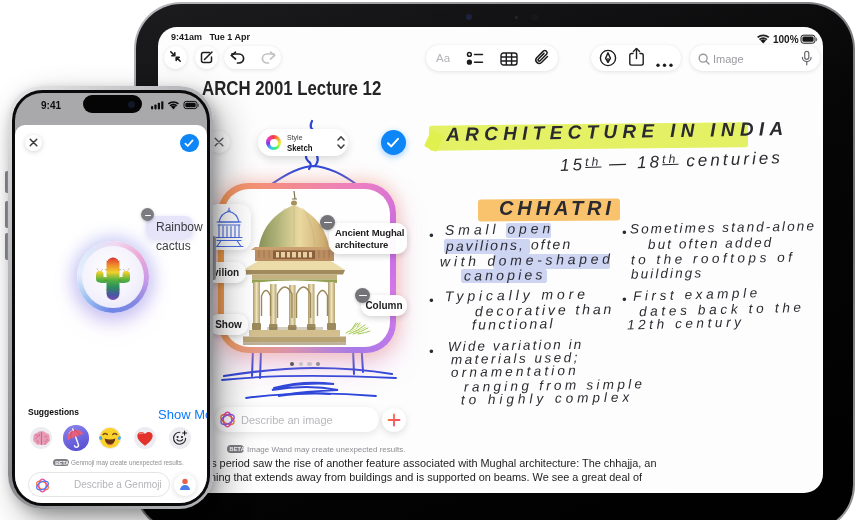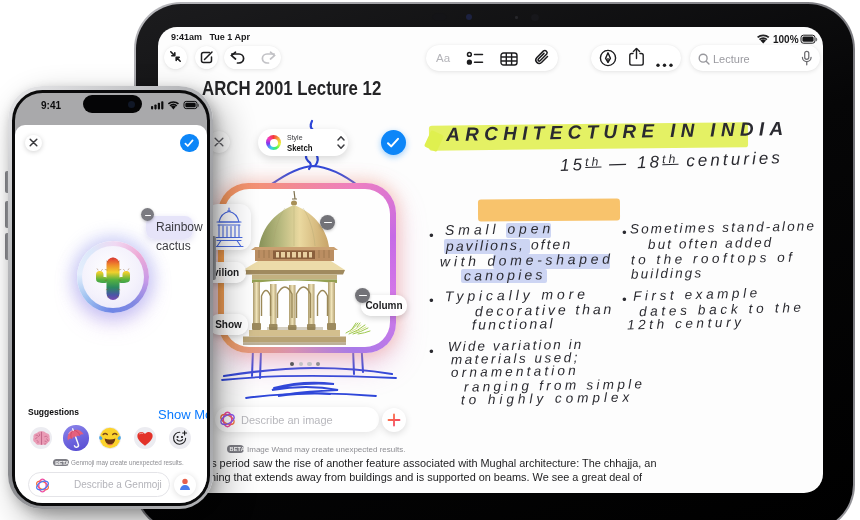--- a/index.html
+++ b/index.html
@@ -147,21 +147,21 @@
           </svg>
         </div>
 
         <div class="wbtn" style="left:690px; top:45px; width:130px; height:26px;"></div>
         <div class="ic" style="left:698px; top:51px;">
           <svg width="12" height="12" viewBox="0 0 14 14" fill="none" stroke="#98989d" stroke-width="1.6" stroke-linecap="round">
             <circle cx="6" cy="6" r="4.6"></circle>
               <path d="M9.5 9.5 L12.8 12.8"></path>
           </svg>
         </div>
-        <div class="abs" style="left:713px; top:52.5px; font-size:11px; color:#9a9aa0;">Lecture</div>
+        <div class="abs" style="left:713px; top:52.5px; font-size:11px; color:#9a9aa0;">Image</div>
         <div class="ic" style="left:801px; top:50px;">
           <svg width="11.5" height="17" viewBox="0 0 13 19" fill="none" stroke="#6a6a6e" stroke-width="1.4" stroke-linecap="round">
             <rect x="4.2" y="1.4" width="4.6" height="9" rx="2.3"></rect>
             <path d="M1.6 8.2 a4.9 4.9 0 0 0 9.8 0"></path>
               <path d="M6.5 13.4 V16.6"></path>
           </svg>
         </div>
 
         <div class="abs" style="left:202px; top:76.5px; font-size:20px; font-weight:bold; color:#242426; letter-spacing:0px; transform:scaleX(0.84); transform-origin:left;">ARCH 2001 Lecture 12</div>
 
@@ -173,20 +173,21 @@
         <div class="hl" style="left:429px; top:124px; width:319px; height:25px; background:#e4f164; transform:rotate(-0.6deg); border-radius:3px;"></div>
         <div class="hl" style="left:427px; top:132px; width:14px; height:18px; background:#dff04f; transform:rotate(25deg); border-radius:2px;"></div>
         <div class="hl" style="left:478px; top:199px; width:142px; height:22px; background:#f8c36c; transform:rotate(-0.4deg); border-radius:3px;"></div>
         <div class="hl" style="left:506px; top:223px; width:45px; height:15px; background:#cdd5f3; border-radius:2px;"></div>
         <div class="hl" style="left:444px; top:239px; width:86px; height:15px; background:#cdd5f3; border-radius:2px;"></div>
         <div class="hl" style="left:493px; top:254px; width:117px; height:15px; background:#cdd5f3; border-radius:2px;"></div>
         <div class="hl" style="left:461px; top:269px; width:86px; height:14px; background:#cdd5f3; border-radius:2px;"></div>
 
         <div class="hw" style="left:446px; top:121px; font-size:19px; letter-spacing:5.3px; transform:rotate(-1deg); font-weight:bold; color:#2a2a30;">ARCHITECTURE IN INDIA</div>
         <div class="hw" style="left:560px; top:152px; font-size:17px; letter-spacing:3.1px; transform:rotate(-2deg); color:#2a2a30;">15<span style="text-decoration:underline; font-size:12px; vertical-align:4px;">th</span> — 18<span style="text-decoration:underline; font-size:12px; vertical-align:4px;">th</span> centuries</div>
+        <div class="hw" style="left:499px; top:197px; font-size:20px; letter-spacing:3.9px; font-weight:bold; color:#2a2a30;">CHHATRI</div>
 
         <div class="hw" style="left:429px; top:228px; font-size:13px;">•</div>
         <div class="hw" style="left:445px; top:221px; font-size:14px; letter-spacing:3.9px; transform:rotate(-1deg);">Small open</div>
         <div class="hw" style="left:446px; top:237px; font-size:14px; letter-spacing:2.05px; transform:rotate(-1deg);">pavilions, often</div>
         <div class="hw" style="left:440px; top:252px; font-size:14px; letter-spacing:3.7px; transform:rotate(-1deg);">with dome-shaped</div>
         <div class="hw" style="left:464px; top:267px; font-size:14px; letter-spacing:3.2px; transform:rotate(-1deg);">canopies</div>
         <div class="hw" style="left:429px; top:293px; font-size:13px;">•</div>
         <div class="hw" style="left:445px; top:287px; font-size:14px; letter-spacing:3.9px; transform:rotate(-1deg);">Typically more</div>
         <div class="hw" style="left:475px; top:302px; font-size:14px; letter-spacing:2.9px; transform:rotate(-1deg);">decorative than</div>
         <div class="hw" style="left:472px; top:316px; font-size:14px; letter-spacing:2.3px; transform:rotate(-1deg);">functional</div>
@@ -318,20 +319,21 @@
         <div class="abs" style="left:287px; top:142px; font-size:9.5px; font-weight:bold; color:#111; transform:scaleX(0.82); transform-origin:left;">Sketch</div>
         <svg class="abs" style="left:336px; top:135px;" width="10" height="15" viewBox="0 0 10 15" fill="none" stroke="#3e3e42" stroke-width="1.5" stroke-linecap="round" stroke-linejoin="round">
             <path d="M2 5 L5 1.8 L8 5"></path>
             <path d="M2 10 L5 13.2 L8 10"></path>
           </svg>
         <div class="abs" style="left:380.5px; top:130px; width:25px; height:25px; border-radius:50%; background:#0d86f8; box-shadow:0 2px 6px rgba(13,134,248,0.4);"></div>
         <svg class="abs" style="left:386px; top:137px;" width="14" height="12" viewBox="0 0 14 12" fill="none" stroke="#fff" stroke-width="2" stroke-linecap="round" stroke-linejoin="round">
             <path d="M2 6.2 L5.2 9.4 L12 1.8"></path>
           </svg>
 
+        <div class="chip" style="left:329px; top:223px; width:78px; height:31px; font-size:9.5px; letter-spacing:-0.1px; line-height:12px; text-align:left; padding-left:6px; justify-content:flex-start; white-space:nowrap;">Ancient Mughal<br>architecture</div>
         <div class="minus" style="left:320px; top:215px;"></div>
         <div class="chip" style="left:194px; top:261.5px; width:52px; height:21px;">Pavilion</div>
         <div class="chip" style="left:209px; top:313.5px; width:39px; height:21px;">Show</div>
         <div class="chip" style="left:361px; top:294.5px; width:46px; height:21px;">Column</div>
         <div class="minus" style="left:355px; top:288px;"></div>
 
         <div class="abs" style="left:290px; top:361.5px; width:4.4px; height:4.4px; border-radius:50%; background:#58585c;"></div>
         <div class="abs" style="left:298.6px; top:361.5px; width:4.4px; height:4.4px; border-radius:50%; background:#c2c2c6;"></div>
         <div class="abs" style="left:307.2px; top:361.5px; width:4.4px; height:4.4px; border-radius:50%; background:#c2c2c6;"></div>
         <div class="abs" style="left:315.8px; top:361.5px; width:4.4px; height:4.4px; border-radius:50%; background:#8e8e92;"></div>

